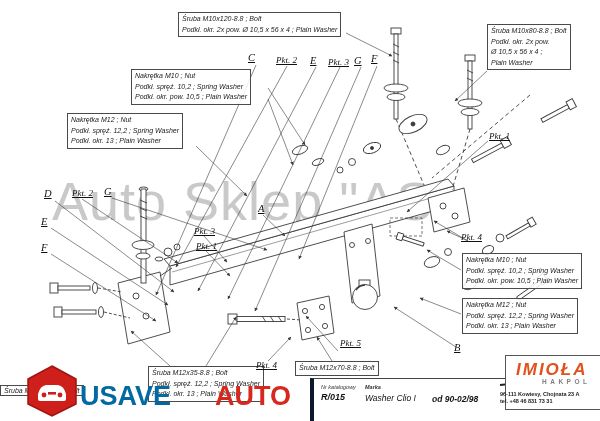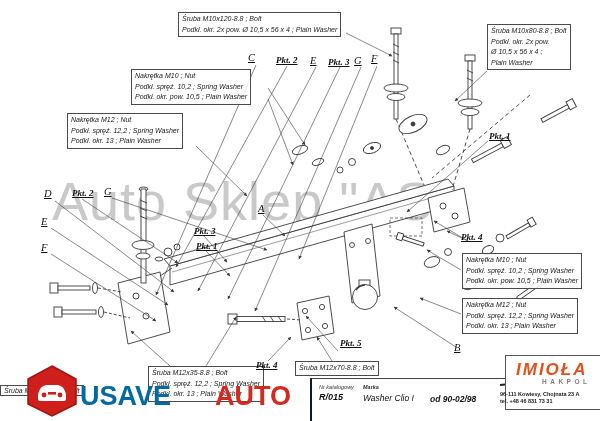--- a/index.html
+++ b/index.html
@@ -4,25 +4,25 @@
 <style>
   html,body{margin:0;padding:0;background:#fff;}
   #canvas{position:relative;width:600px;height:421px;background:#ffffff;overflow:hidden;
           font-family:"Liberation Sans",sans-serif;}
   #watermark{position:absolute;left:52px;top:170px;font-size:54px;color:#c9c9c9;
              letter-spacing:1px;white-space:nowrap;z-index:1;font-family:"Liberation Sans",sans-serif;}
   #drawing{position:absolute;left:0;top:0;z-index:2;}
   .co{position:absolute;z-index:3;border:1px solid #4a4a4a;background:rgba(255,255,255,.85);
       padding:1px 3px;font-size:7px;font-style:italic;color:#222;line-height:1.5;white-space:nowrap;}
   .pkt{position:absolute;z-index:3;font-family:"Liberation Serif",serif;font-style:italic;
-       font-weight:bold;font-size:9px;color:#111;text-decoration:underline;white-space:nowrap;}
+       font-weight:normal;font-size:9px;color:#111;text-decoration:underline;white-space:nowrap;}
   .ltr{position:absolute;z-index:3;font-family:"Liberation Serif",serif;font-style:italic;
        font-size:10.5px;color:#111;text-decoration:underline;}
   #title-block{position:absolute;left:310px;top:378px;width:196px;height:43px;z-index:3;
-               border-top:1px solid #444;border-left:2px solid #0f172a;}
+               border-top:1px solid #444;border-left:4px solid #0f172a;}
   .tb-small{position:absolute;font-size:5.5px;font-style:italic;color:#333;}
   .tb-val{position:absolute;font-size:9px;font-style:italic;font-weight:bold;color:#111;}
   #vendor-box{position:absolute;left:505px;top:355px;width:94px;height:53px;z-index:3;
               border:1px solid #555;background:#fff;}
   #vendor-name{position:absolute;left:10px;top:4px;font-size:17px;font-weight:900;font-style:italic;
                color:#e0511c;letter-spacing:2px;}
   #vendor-sub{position:absolute;left:36px;top:22px;font-size:6.5px;letter-spacing:3.5px;color:#7e7e7e;font-weight:bold;}
   .vendor-addr{position:absolute;left:-6px;font-size:5.5px;font-weight:bold;color:#222;white-space:nowrap;}
   #store-brand{position:absolute;left:80px;top:381px;z-index:5;font-size:27px;font-weight:800;
                letter-spacing:0px;white-space:nowrap;}

